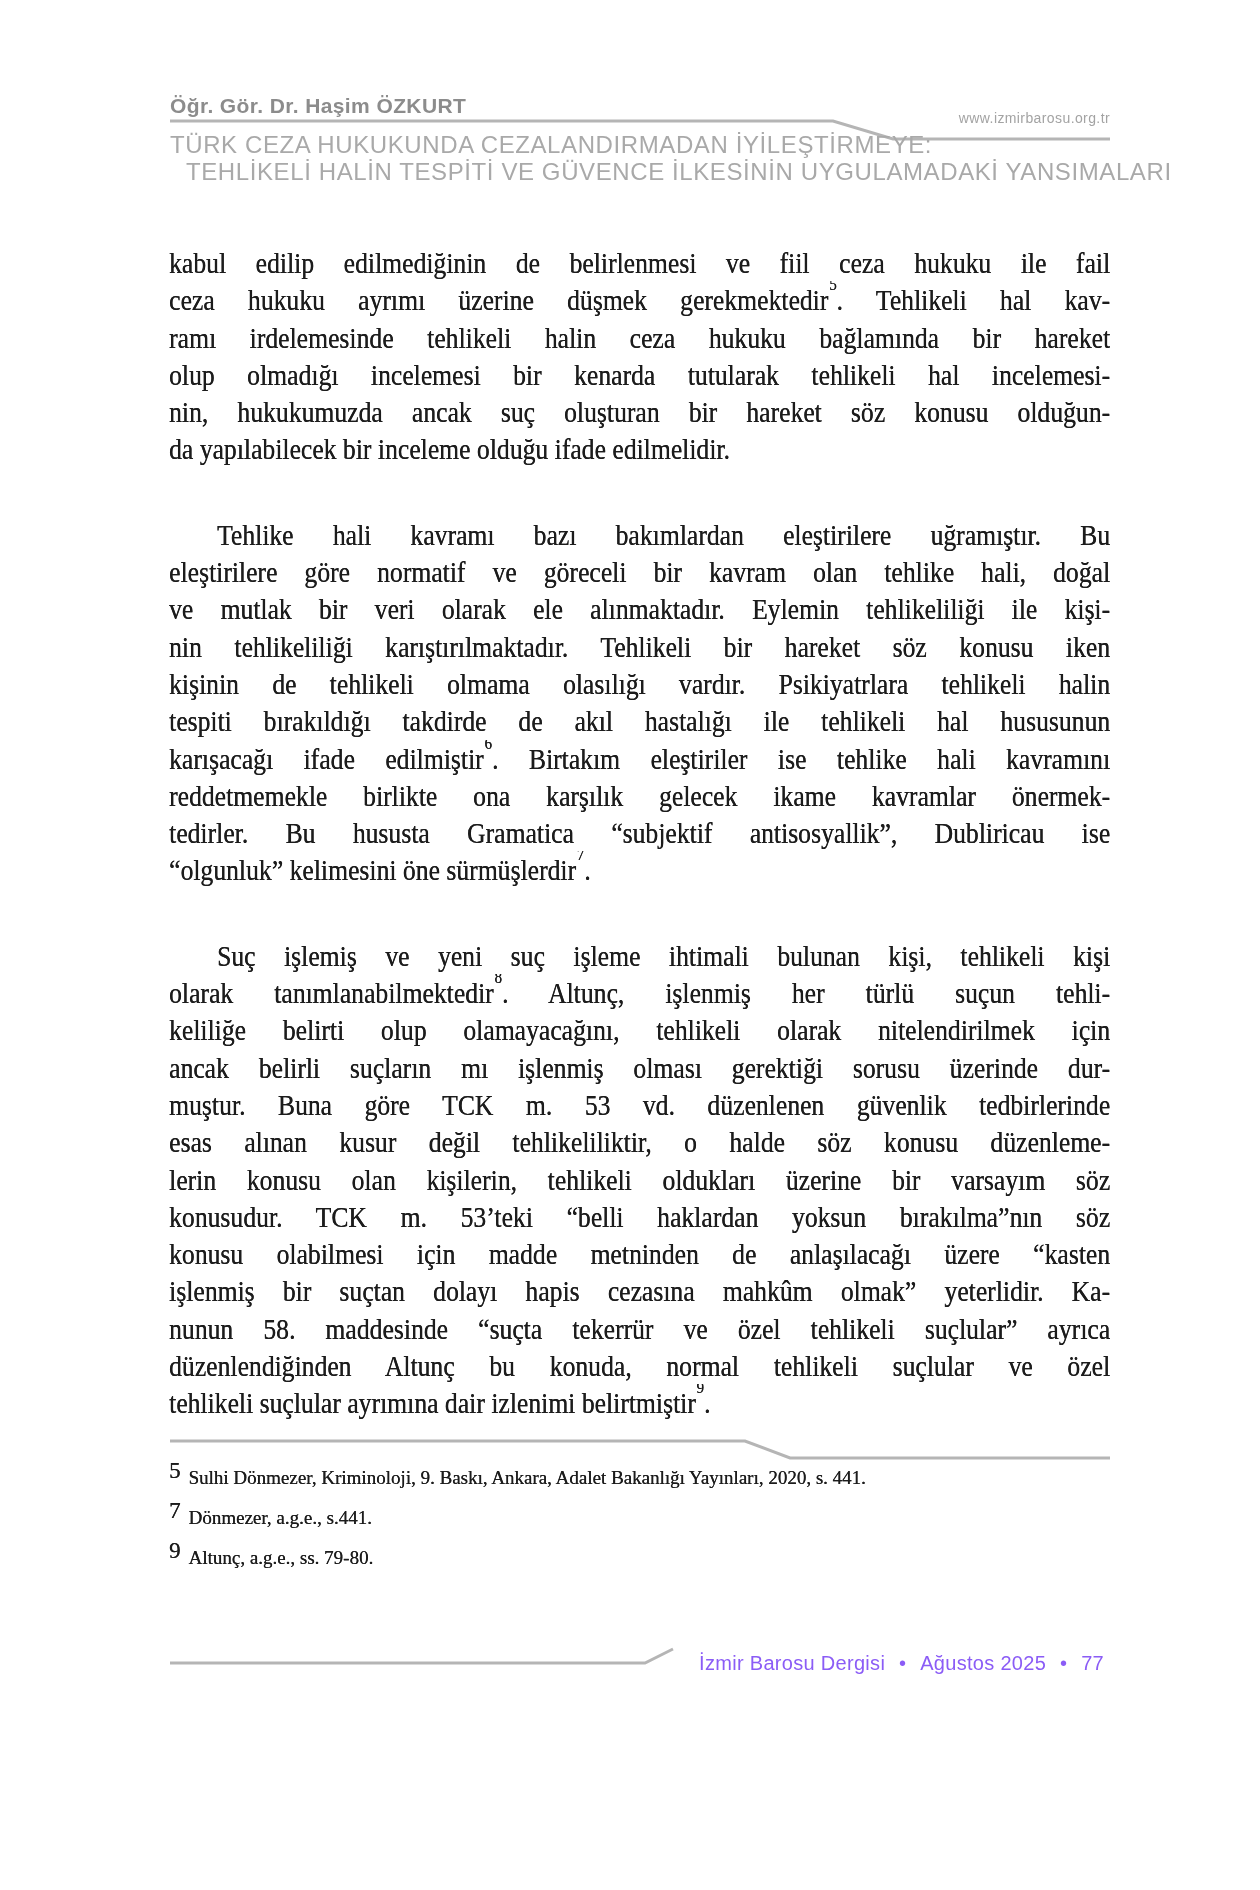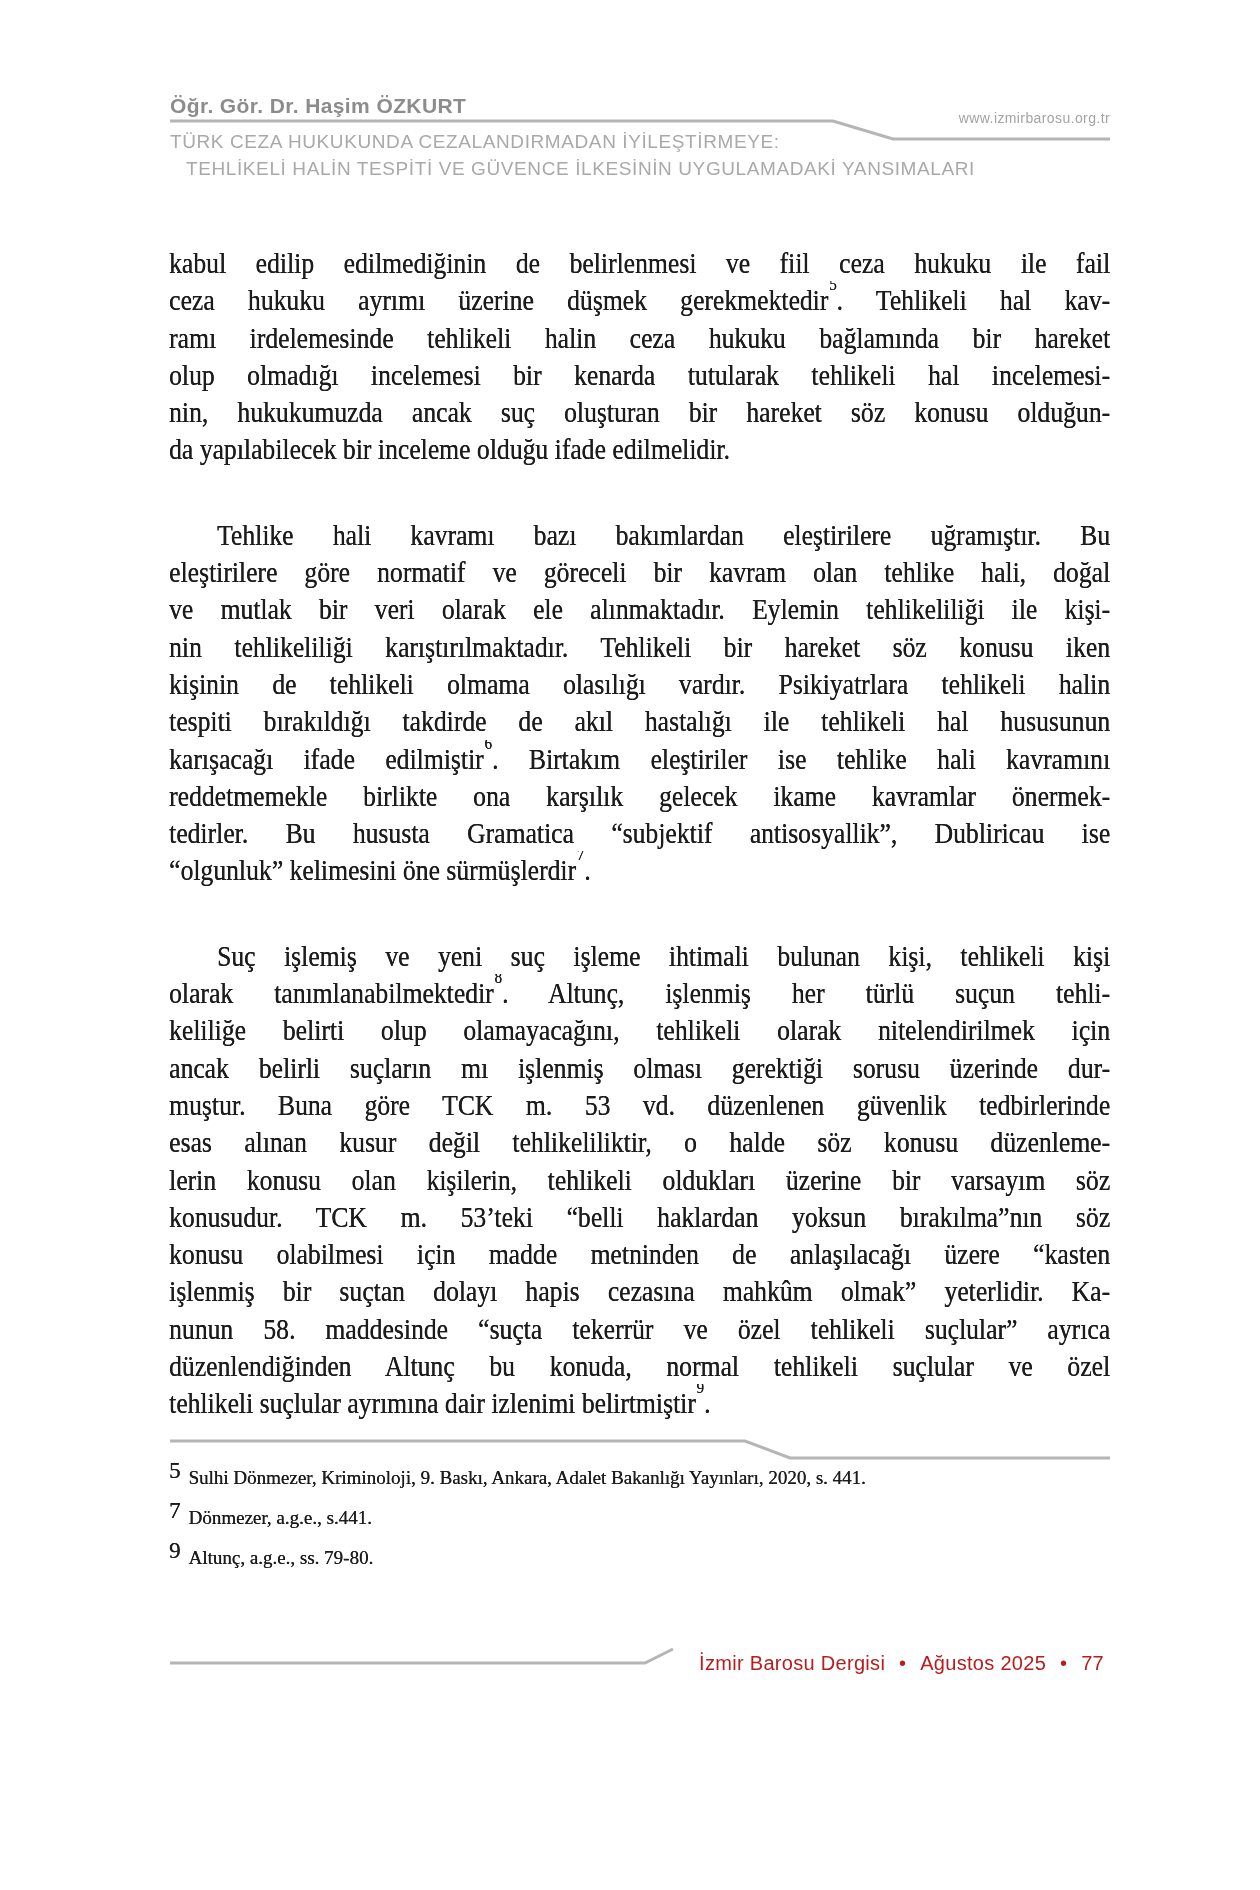--- a/index.html
+++ b/index.html
@@ -17,21 +17,21 @@
     font-weight:bold;font-size:21px;color:#8c8c8c;letter-spacing:.4px;
   }
   .site-url{
     position:absolute;top:110px;right:150px;
     font-family:"Liberation Sans", sans-serif;
     font-size:14px;color:#a3a3a3;letter-spacing:.4px;
   }
   .title-line{
     position:absolute;left:170px;
     font-family:"Liberation Sans", sans-serif;
-    font-size:19px;color:#a9a9a9;letter-spacing:.6px;
+    font-size:24px;color:#a9a9a9;letter-spacing:.6px;
   }
   .title-1{top:131px;}
   .title-2{top:158px;margin-left:16px;}
   
   .rules-svg{position:absolute;left:0;top:0;width:1260px;height:1890px;pointer-events:none;}
   
   .article-body{
     position:absolute;left:169px;top:244px;
     width:1100px;
     transform:scaleX(0.8555);
@@ -60,21 +60,21 @@
   }
   .footnote{margin:3px 0 15px 0;line-height:24px;}
   .fn-num{
     display:inline-block;font-size:23px;
     transform:translateY(-6px);margin-right:8px;
   }
   
   .footer-text{
     position:absolute;top:1652px;right:152px;
     font-family:"Liberation Sans", sans-serif;
-    font-size:20px;color:#b91c1c;letter-spacing:.3px;margin-left:16px;
+    font-size:20px;color:#8b5cf6;letter-spacing:.3px;margin-left:16px;
   }
   .footer-text span{margin:0 4px;}
 </style>
 </head>
 <body>
 
 <div class="page">
 
   <svg class="rules-svg" viewBox="0 0 1260 1890" xmlns="http://www.w3.org/2000/svg">
     <polyline points="170,121 833,121 893,139 1110,139" fill="none" stroke="#b5b5b5" stroke-width="3"></polyline>

